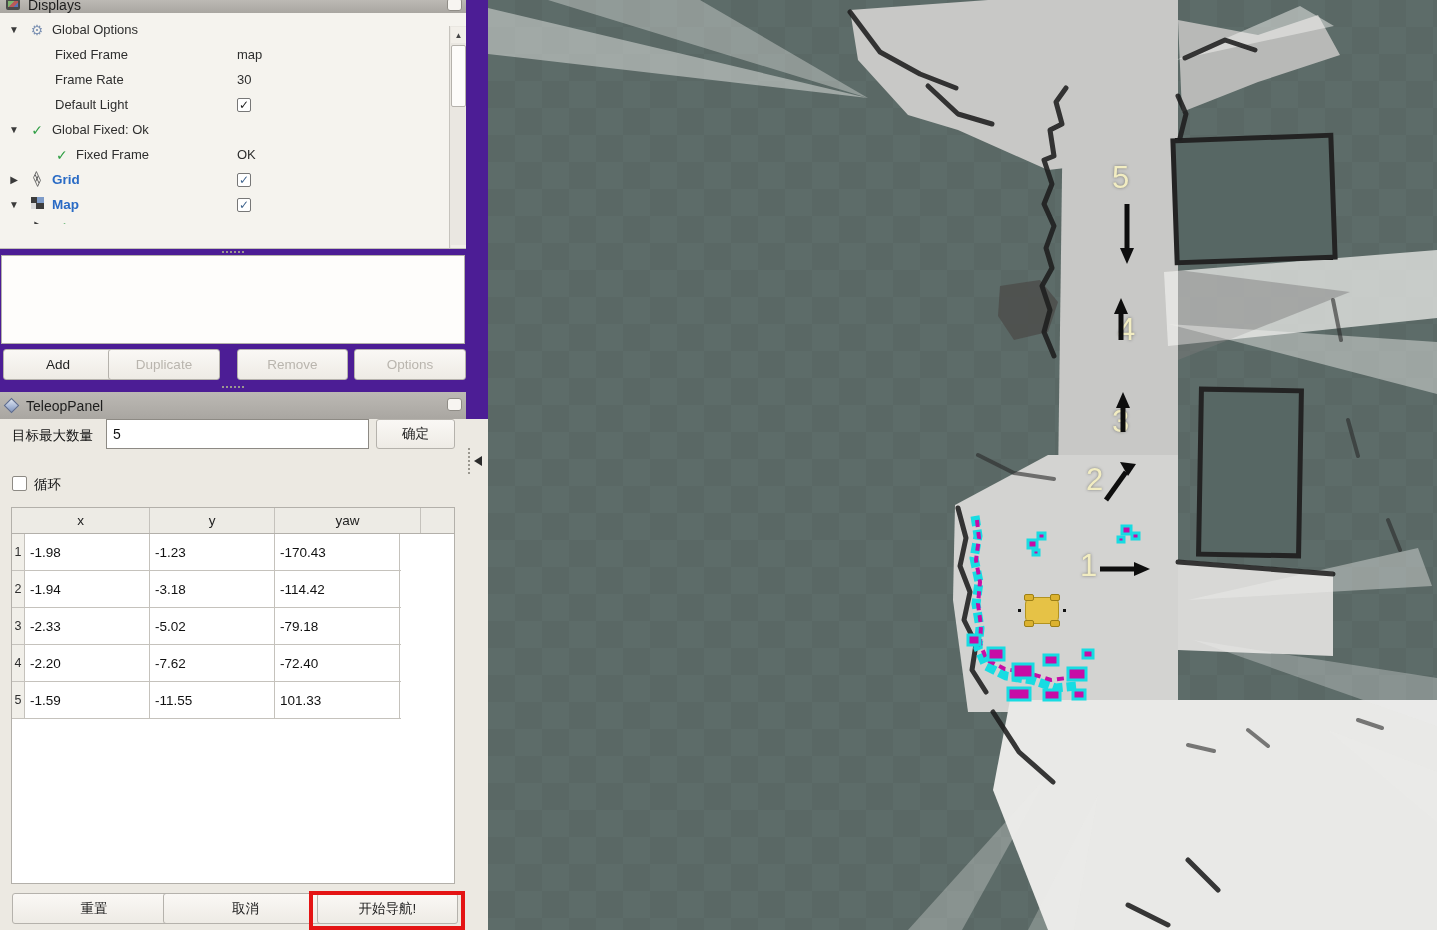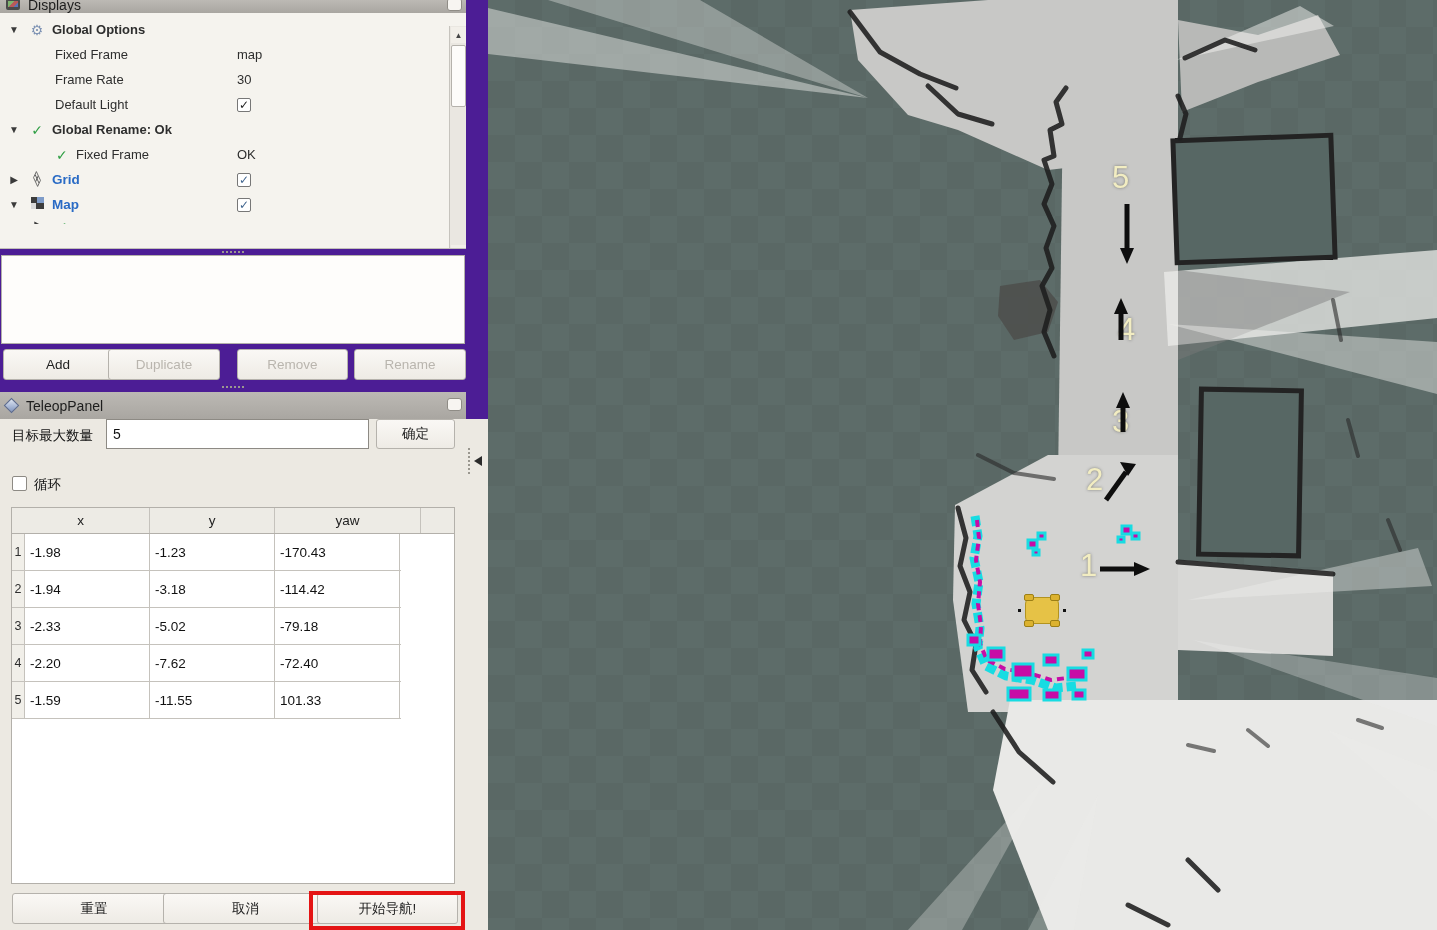--- a/index.html
+++ b/index.html
@@ -17,21 +17,21 @@
   #teleop-titlebar { top:392px; height:27px; }
 
   .disp-icon { width:14px; height:11px; margin-right:8px; background:linear-gradient(135deg,#7fb36e 0 40%,#b85a5a 40% 70%,#5a74b8 70%); border:2px solid #4a4a4a; border-bottom:3px solid #4a4a4a; border-radius:2px; position:relative; top:-2px; }
   .diamond-icon { width:11px; height:11px; margin-right:9px; background:linear-gradient(135deg,#dfe6f2,#8095c0); border:1px solid #5a6a90; transform:rotate(45deg); }
 
   .tree { position:absolute; left:0; top:13px; width:466px; height:236px; background:#f5f3ee; border-bottom:1px solid #c2bfb9; overflow:hidden; }
   .tree-row { position:relative; height:25px; display:flex; align-items:center; }
   .tw { position:absolute; font-size:10px; color:#3a3a3a; width:12px; text-align:center; }
   .exp-l0 { left:8px; }
   .row-icon { position:absolute; left:29px; width:16px; text-align:center; }
-  .lab-l0 { position:absolute; left:52px;font-weight:bold; }
+  .lab-l0 { position:absolute; left:52px; }
   .lab-l1 { position:absolute; left:55px; }
   .lab-l1b { position:absolute; left:76px; }
   .val { position:absolute; left:237px; }
   .gear { color:#7e93b4; font-size:14px; }
   .gcheck { color:#2f9e44; font-weight:bold; font-size:14px; }
   .blue-bold { color:#2a6bc5; font-weight:bold; font-size:13.5px; }
   .cbx { position:absolute; left:237px; width:14px; height:14px; background:#fff; border:1px solid #777; border-radius:2px; text-align:center; line-height:12px; font-size:12px; font-weight:bold; color:#222; }
   .cbx.blue { color:#40658f; }
   .swatch { display:inline-block; width:15px; height:15px; background:#303030; border:1px solid #666; vertical-align:-3px; margin-right:5px; }
   .map-mini { display:inline-block; width:13px; height:12px; background:
@@ -115,21 +115,21 @@
         <span class="lab-l1">Frame Rate</span>
         <span class="val">30</span>
       </div>
       <div class="tree-row">
         <span class="lab-l1">Default Light</span>
         <span class="cbx">✓</span>
       </div>
       <div class="tree-row">
         <span class="tw exp-l0">▼</span>
         <span class="row-icon gcheck">✓</span>
-        <span class="lab-l0">Global Rename: Ok</span>
+        <span class="lab-l0">Global Fixed: Ok</span>
       </div>
       <div class="tree-row">
         <span class="gcheck" style="position:absolute;left:56px;">✓</span>
         <span class="lab-l1b">Fixed Frame</span>
         <span class="val">OK</span>
       </div>
       <div class="tree-row">
         <span class="tw exp-l0">▶</span>
         <span class="row-icon"><span class="grid-mini"></span></span>
         <span class="lab-l0 blue-bold">Grid</span>
@@ -151,21 +151,21 @@
         <div class="vs-btn vs-down">▼</div>
       </div>
     </div>
 
     <div class="dots-h" style="top:251px;"></div>
     <div class="desc-box"></div>
 
     <div class="btn disp-btn" style="left:3px;width:110px;">Add</div>
     <div class="btn disp-btn disabled" style="left:108px;width:112px;">Duplicate</div>
     <div class="btn disp-btn disabled" style="left:237px;width:111px;text-align:center;">Remove</div>
-    <div class="btn disp-btn disabled" style="left:354px;width:112px;">Rename</div>
+    <div class="btn disp-btn disabled" style="left:354px;width:112px;">Options</div>
 
     <div class="dots-h" style="top:386px;"></div>
 
     <div class="titlebar" id="teleop-titlebar">
       <span class="diamond-icon"></span>
       <span>TeleopPanel</span>
       <span class="tb-btn" style="top:6px;"></span>
     </div>
 
     <div class="teleop-body">

